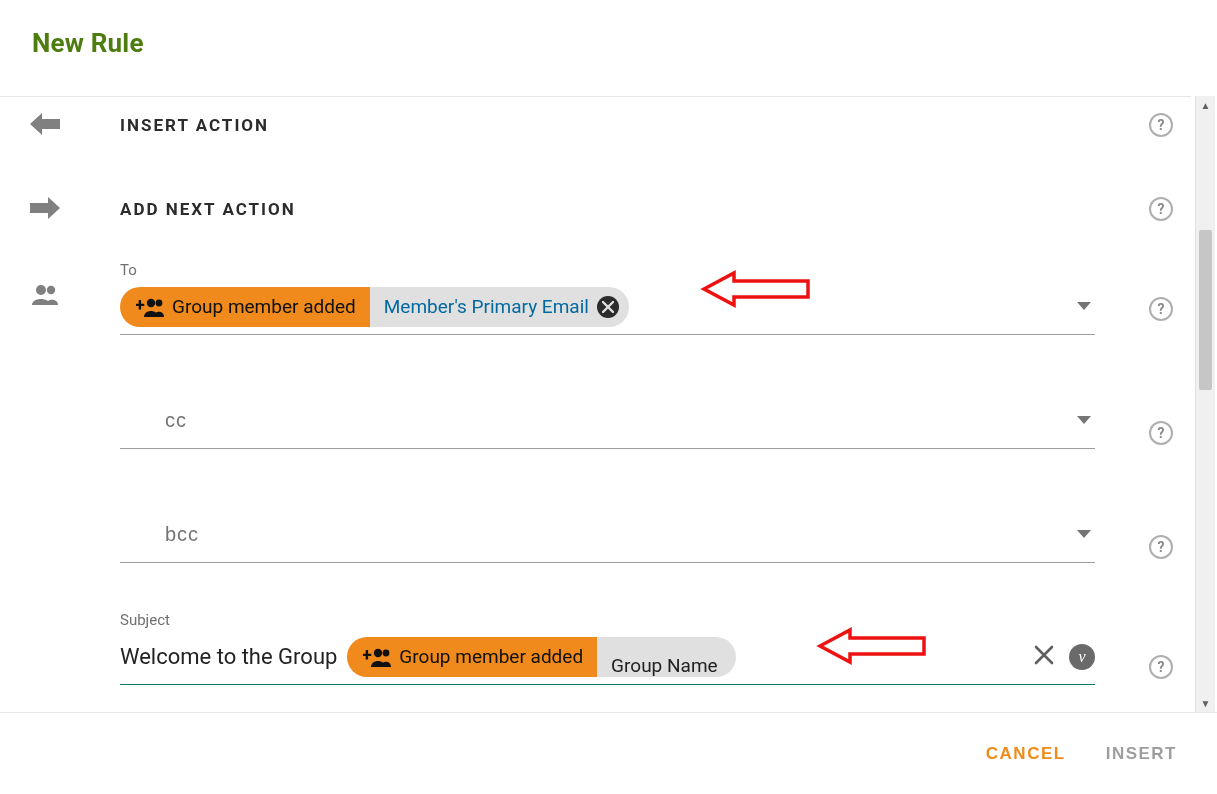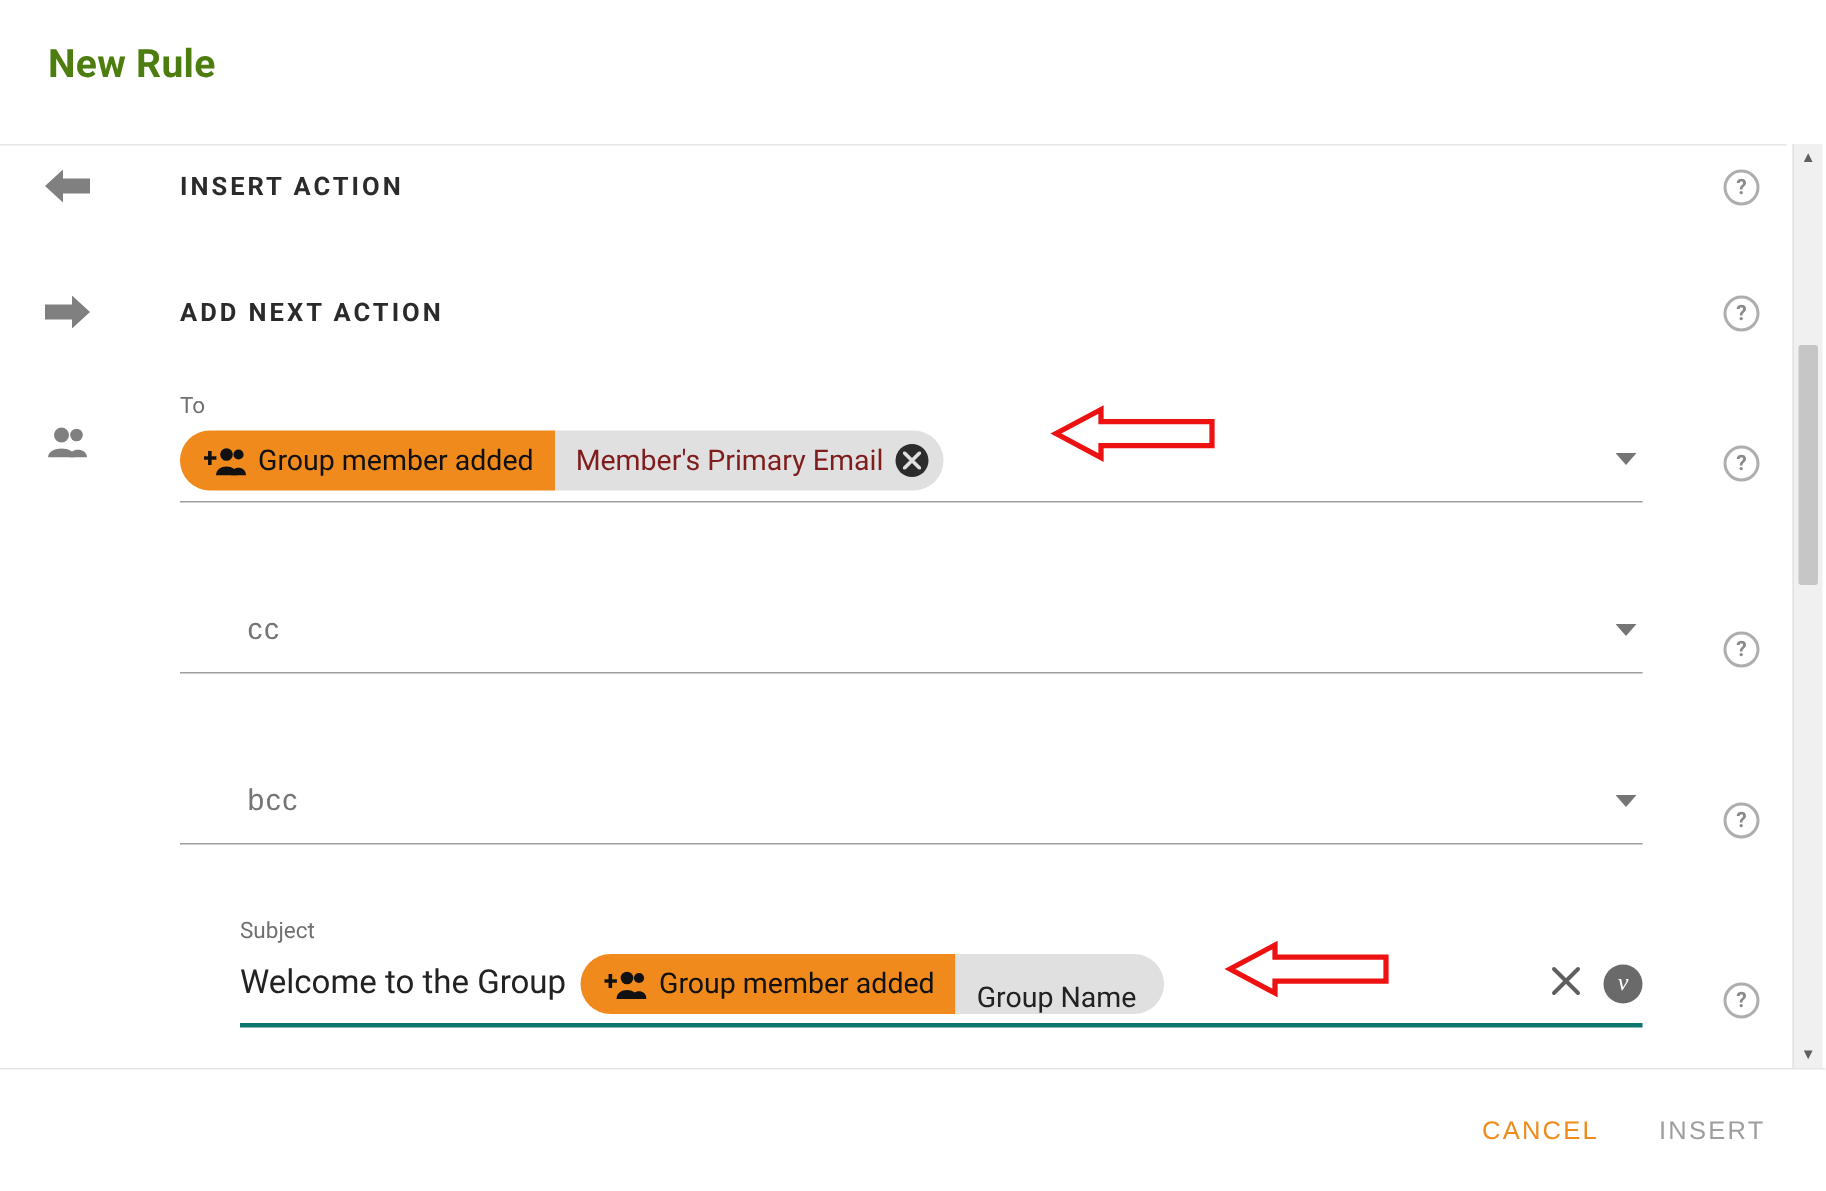--- a/index.html
+++ b/index.html
@@ -101,21 +101,21 @@
     display: flex;
     align-items: center;
     flex-wrap: wrap;
     gap: 0;
   }
   .chip {
     display: inline-flex;
     align-items: center;
     height: 40px;
     font-size: 19px;
-    color: #7f1d1d;
+    color: #0369a1;
   }
   .chip-left {
     background: #f08a1c;
     color: #111;
     border-radius: 20px 0 0 20px;
     padding: 0 14px 0 16px;
   }
   .chip-left svg { margin-right: 8px; }
   .chip-right {
     background: #e0e0e0;
@@ -131,21 +131,21 @@
     justify-content: center;
     margin-left: 8px;
     color: #e0e0e0;
     cursor: pointer;
   }
 
   
   .subject-line {
     display: flex;
     align-items: center;
-    border-bottom: 3px solid #0f766e;
+    border-bottom: 1px solid #0f766e;
     min-height: 50px;
     padding-bottom: 6px;
     gap: 10px;
   }
   .subject-text {
     font-size: 22px;
     color: #222;
     white-space: nowrap;
   }
   .subject-chip-left {
@@ -210,21 +210,21 @@
     border-top: 1px solid #e6e6e6;
     display: flex;
     align-items: center;
     justify-content: flex-end;
     padding-right: 36px;
     gap: 32px;
     background: #fff;
   }
   .btn-text {
     font-size: 17px;
-    font-weight: 400;
+    font-weight: 700;
     letter-spacing: 1.5px;
     cursor: pointer;
     background: none;
     border: none;
     padding: 8px 4px;
   }
   .btn-primary { color: #ef8b1a; }
   .btn-secondary { color: #9e9e9e; }
 
   
@@ -386,21 +386,21 @@
         </span>
       </div>
     </div>
     <div class="section-help" style="padding-top:18px;">
       <span class="help-btn">?</span>
     </div>
   </div>
 
   <div style="height:36px"></div>
 
-  <div class="section-row" style="align-items:flex-start;padding-left:40px;">
+  <div class="section-row" style="align-items:flex-start;">
     <div class="section-icon"></div>
     <div class="section-content">
       <div class="field-label">Subject</div>
       <div class="subject-line">
         <span class="subject-text">Welcome to the Group</span>
         <span style="display:inline-flex;">
           <span class="subject-chip-left">
             <svg width="28" height="20" viewBox="0 0 28 20">
               <text x="-1" y="14" font-size="18" font-weight="700" fill="#111">+</text>
               <circle cx="15" cy="6" r="4.2" fill="#111"></circle>

